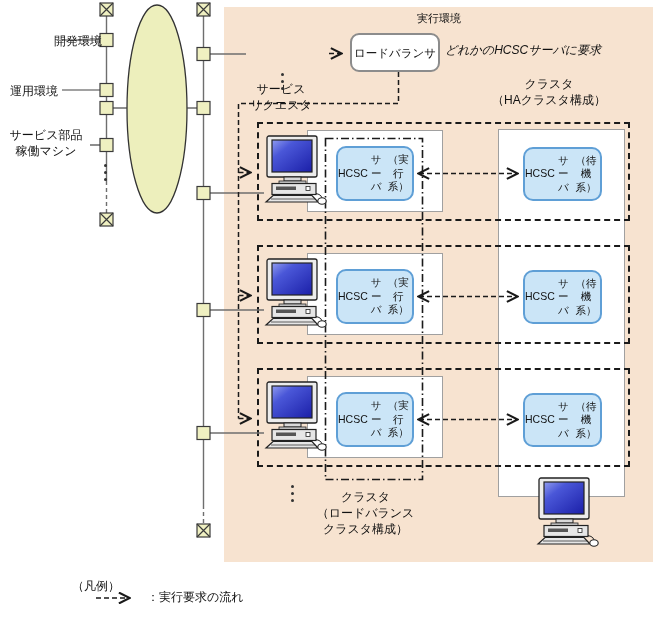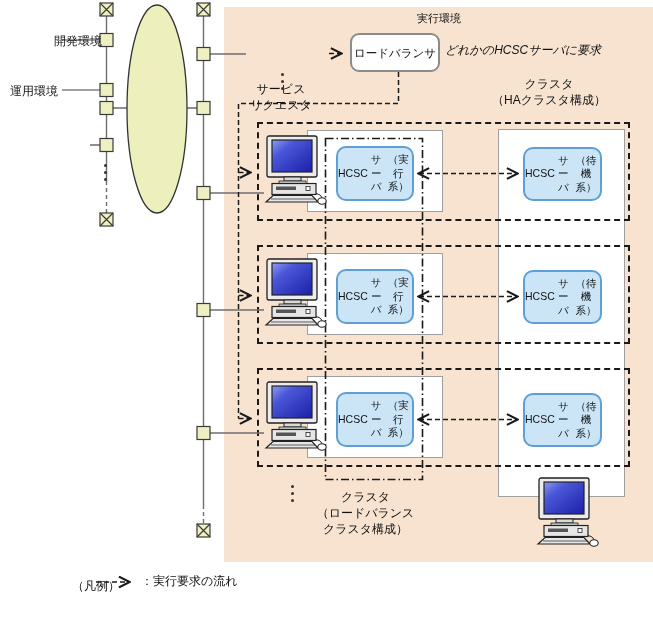--- a/index.html
+++ b/index.html
@@ -33,21 +33,21 @@
   .nowrap { white-space:nowrap;font-style:italic; }
   .env-title { left:374px; top:10px; width:130px; font-size:11px; }
   .requester { left:239px; top:37px; width:84px;margin-top:44px; }
   .req-note { left:445px; top:42px; }
   .ha-label { left:487px; top:76px; width:124px; }
   .lbc-label { left:303px; top:489px; width:125px; }
   .dev-label { left:10px; top:33px;padding-left:44px; }
   .ops-label { left:10px; top:83px; }
   .svc-label { left:0px; top:127px; width:92px; }
   .legend-title { left:72px; top:578px; }
-  .legend-item { left:95px; top:573px; display:flex; align-items:center; gap:2px; z-index:7; }
+  .legend-item { left:95px; top:589px; display:flex; align-items:center; gap:8px; z-index:7; }
 
   .vdots { z-index:7; display:flex; flex-direction:column; gap:4px; }
   .vdots i { width:3px; height:3px; border-radius:50%; background:#333; }
   .vd-left { left:104px; top:164px; }
   .vd-req { left:281px; top:73px; }
   .vd-bottom { left:291px; top:485px; }
   span.line { display:block; }
 </style>
 </head>
 <body>
@@ -210,20 +210,24 @@
     <span class="line">クラスタ</span>
     <span class="line">（HAクラスタ構成）</span>
   </div>
   <div class="abs label center lbc-label">
     <span class="line">クラスタ</span>
     <span class="line">（ロードバランス</span>
     <span class="line">クラスタ構成）</span>
   </div>
   <div class="abs label dev-label">開発環境</div>
   <div class="abs label ops-label">運用環境</div>
+  <div class="abs label center svc-label">
+    <span class="line">サービス部品</span>
+    <span class="line">稼働マシン</span>
+  </div>
 
   <div class="abs vdots vd-left">
       <i></i>
       <i></i>
       <i></i>
     </div>
   <div class="abs vdots vd-req">
       <i></i>
       <i></i>
       <i></i>

